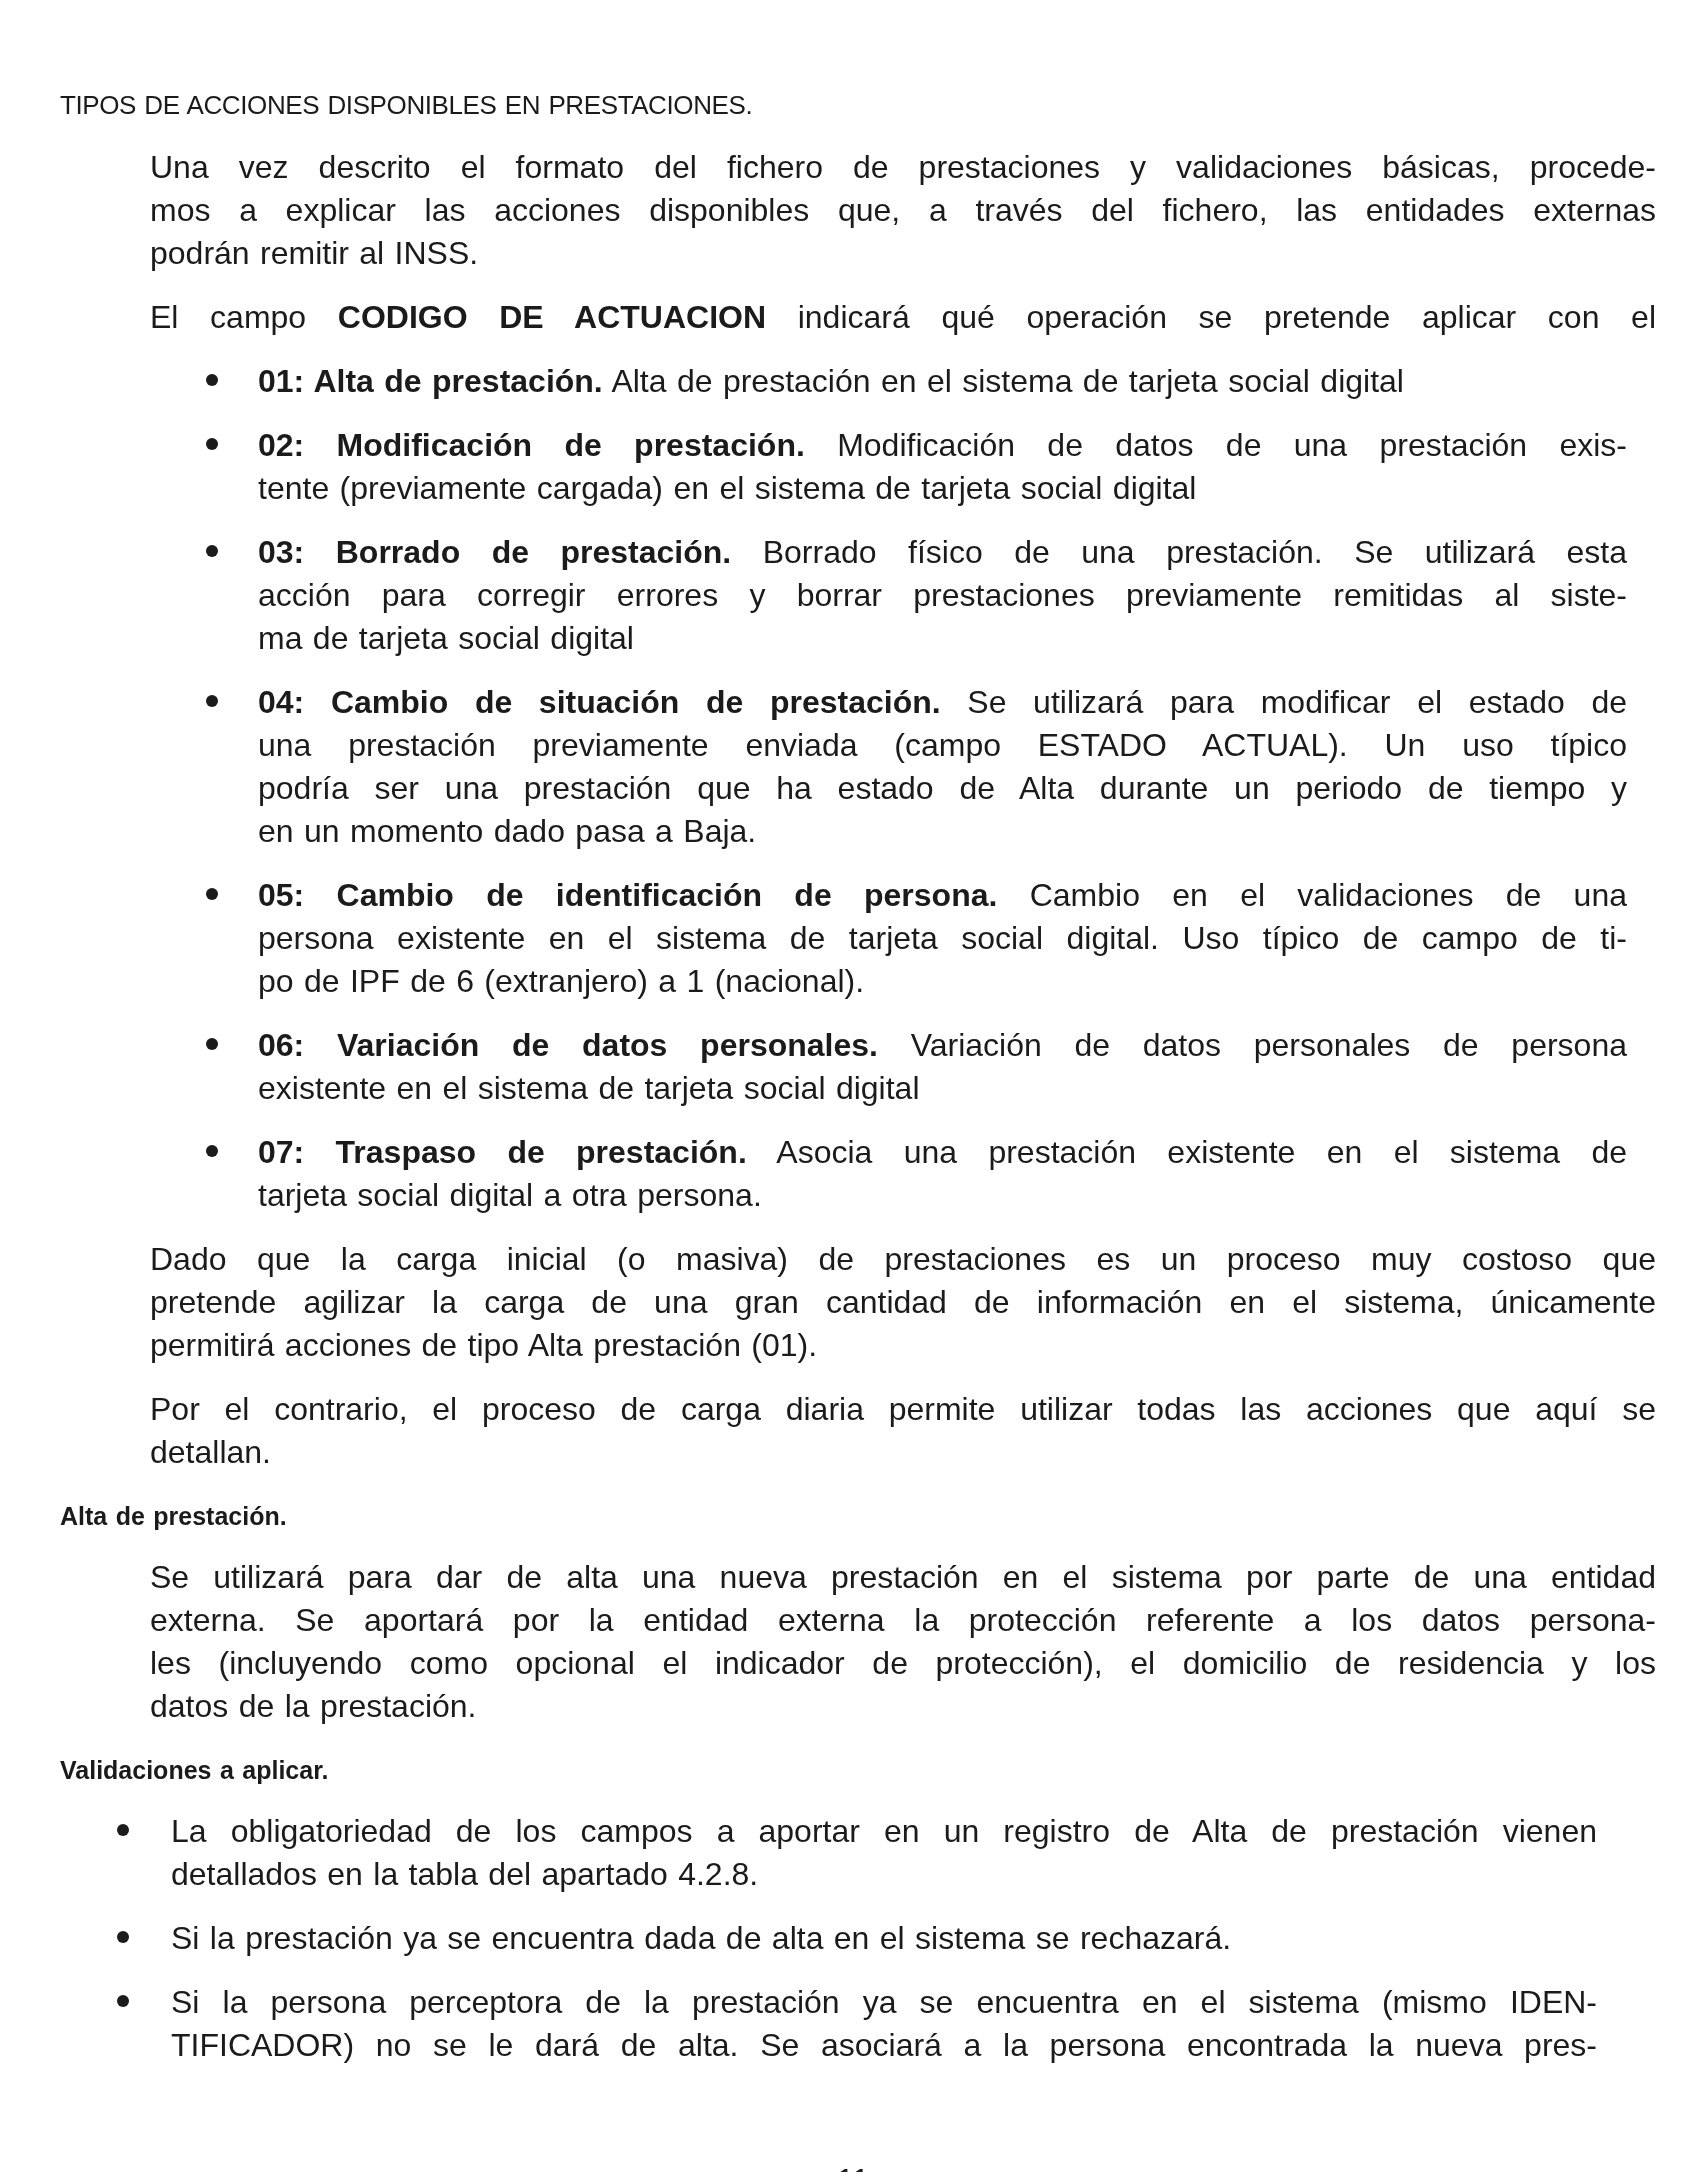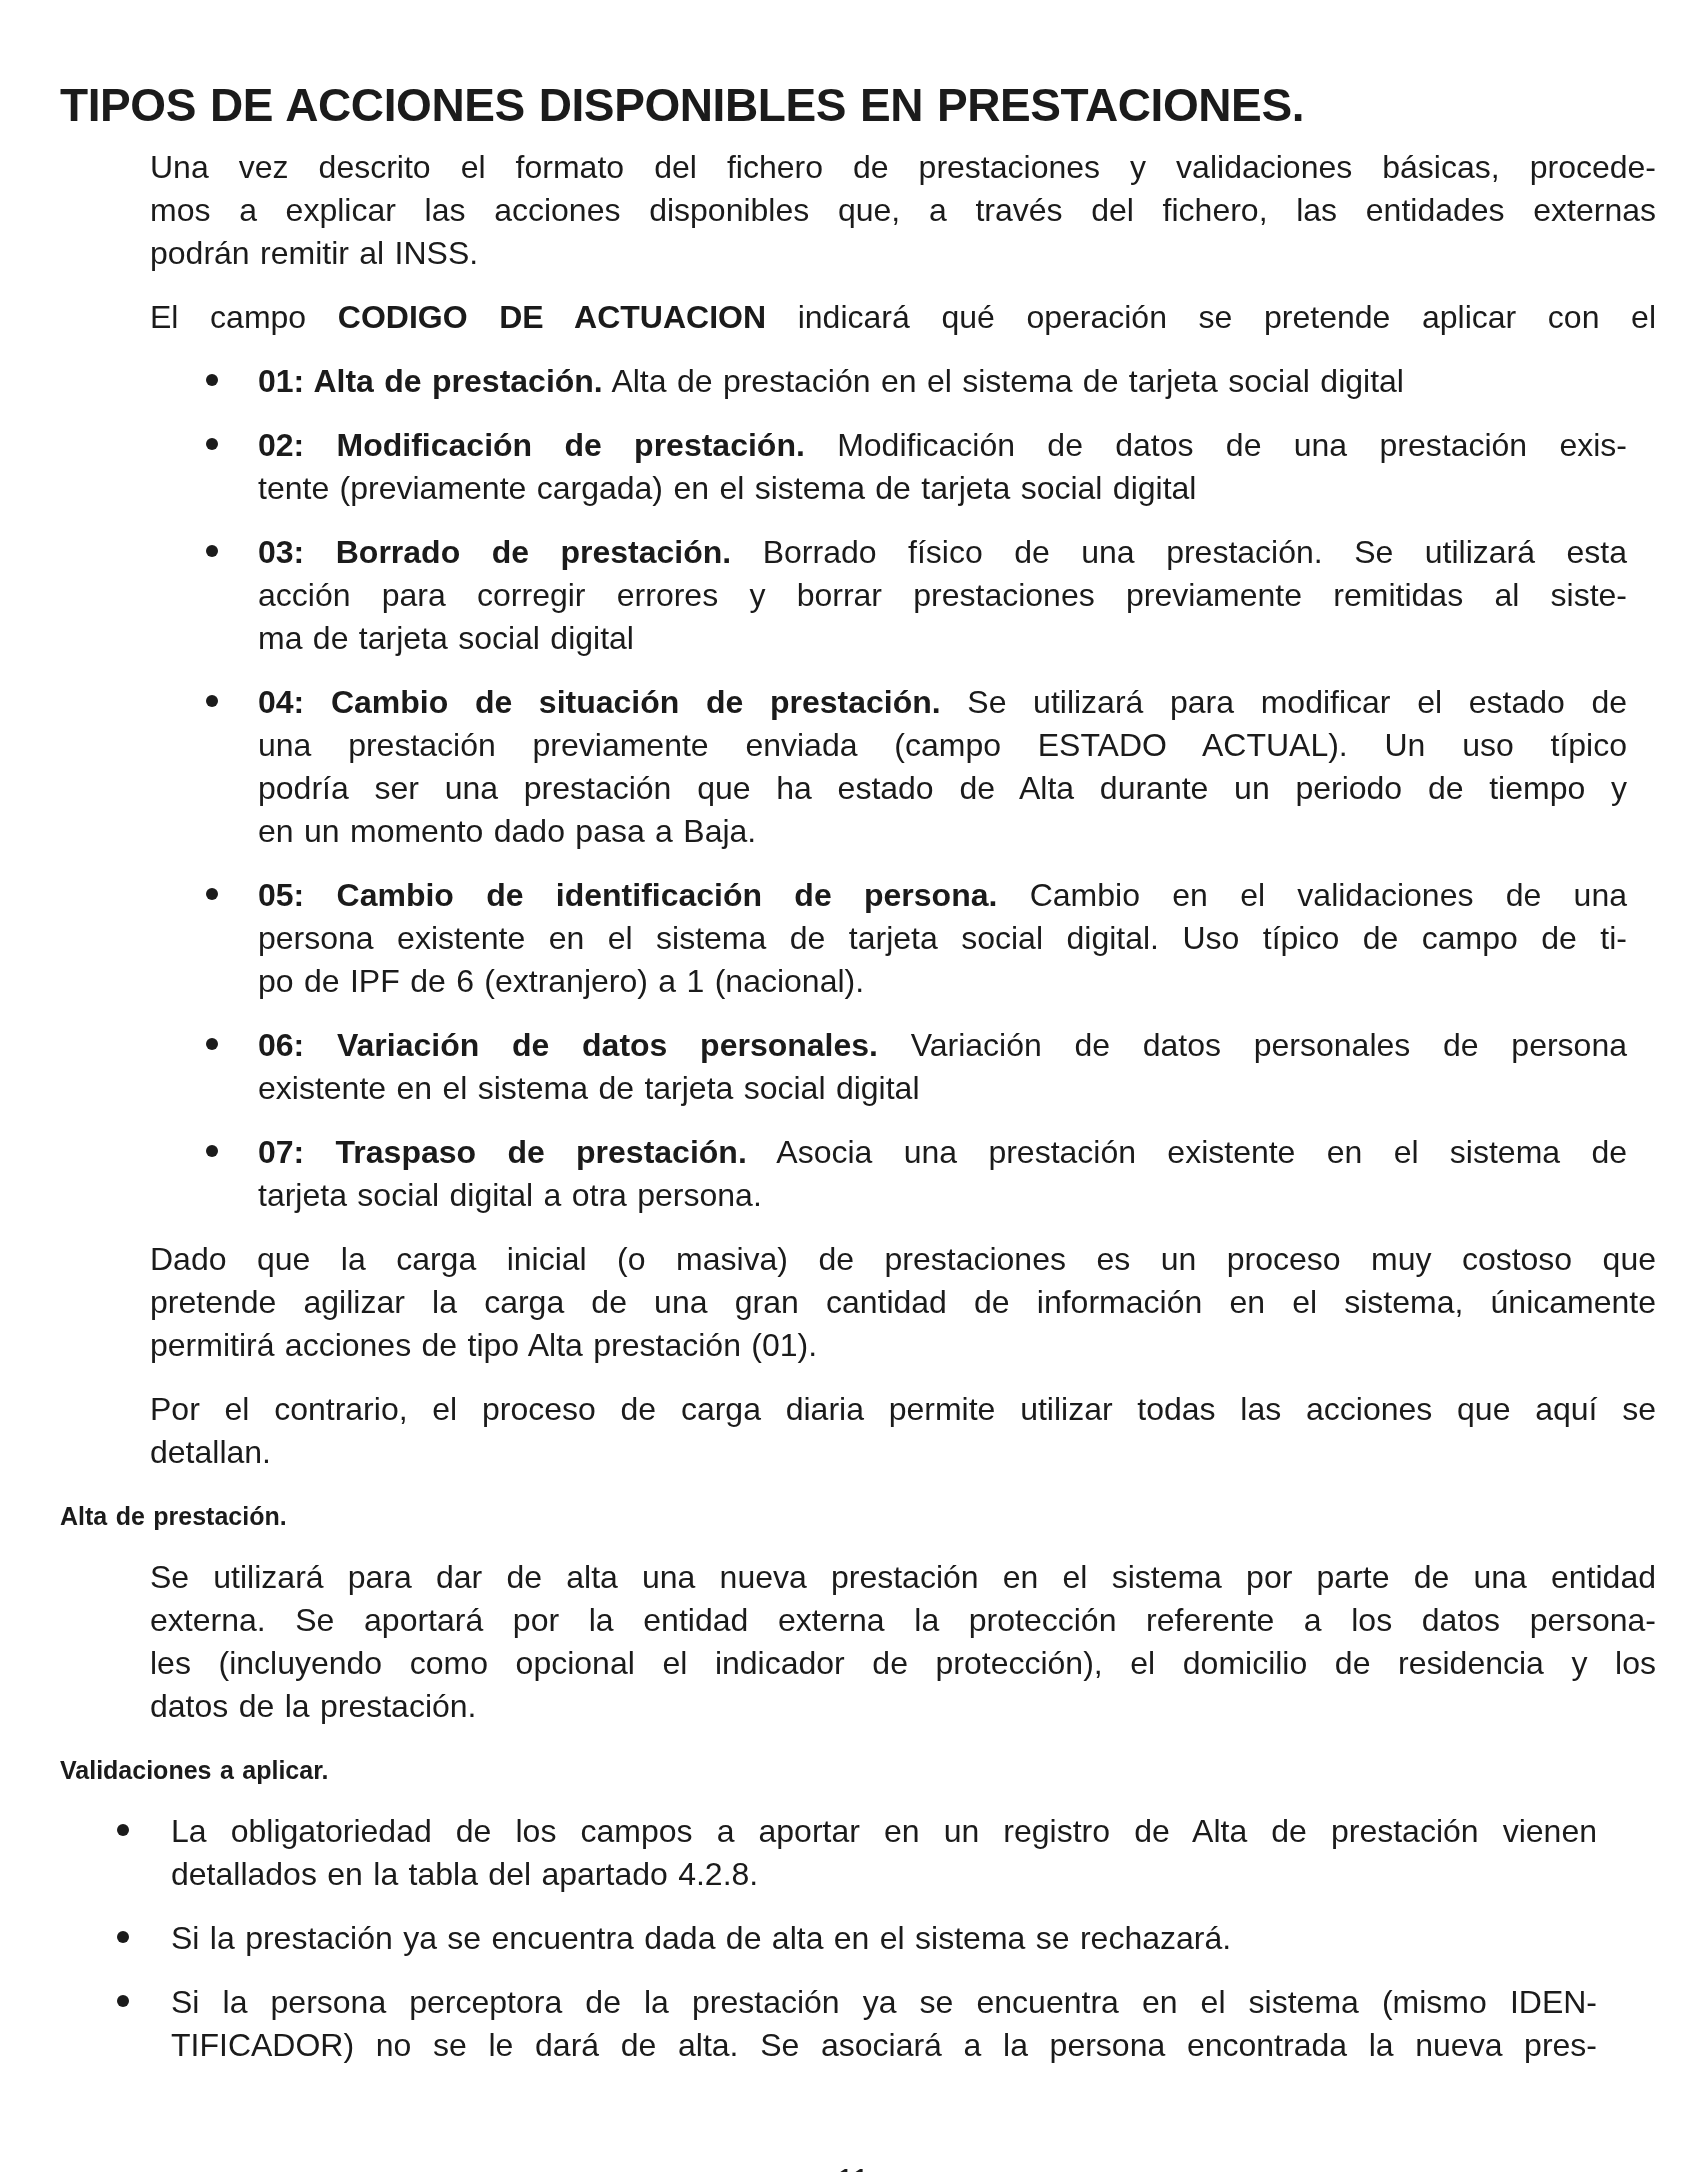--- a/index.html
+++ b/index.html
@@ -10,21 +10,21 @@
     font-family: "Liberation Sans", sans-serif;
     font-size: 32px;
     line-height: 43px;
     word-spacing: 1.5px;
     overflow: hidden;
     position: relative;
   }
   .page { padding-top: 84px; position: relative; }
 
   h1 {
-    font-size: 46px; line-height: 43px; font-weight: bold;
+    font-size: 26px; line-height: 43px; font-weight: normal;
     letter-spacing: -0.4px;
     margin: 0 79px 19.4px 60px;
   }
   h2 {
     font-size: 25px; line-height: 43px; font-weight: bold;
     margin: 18px 79px 18px 60px;
   }
   .para { margin: 0 50px 21px 150px; }
   .ln { display: block; }
   .j  { text-align: justify; text-align-last: justify; }

